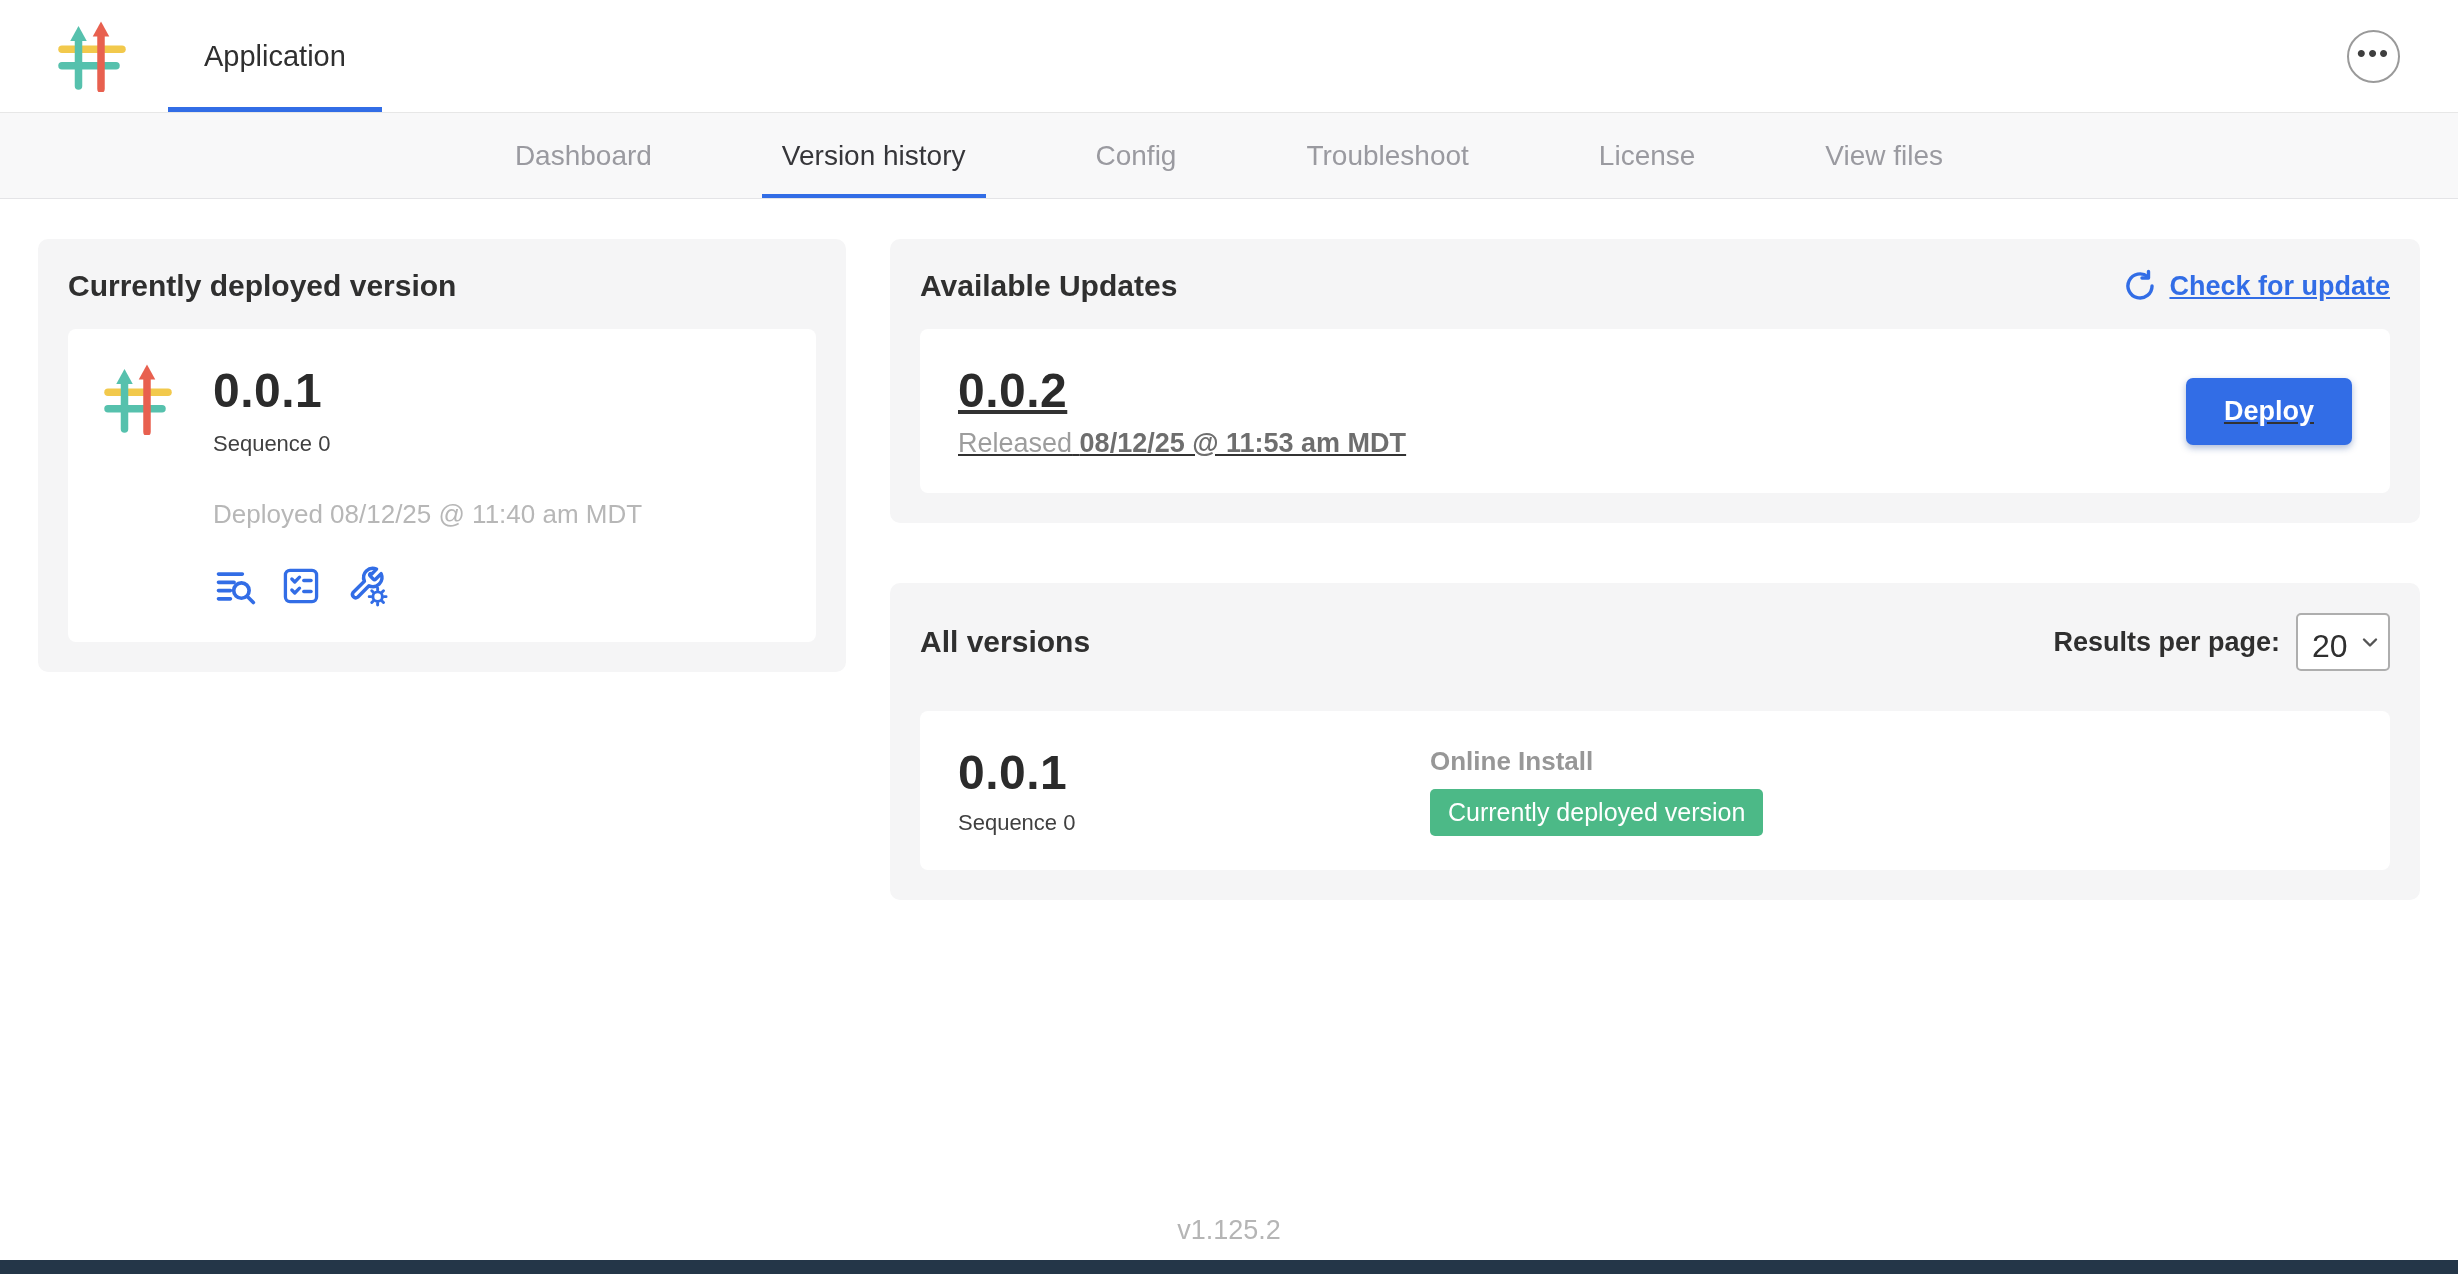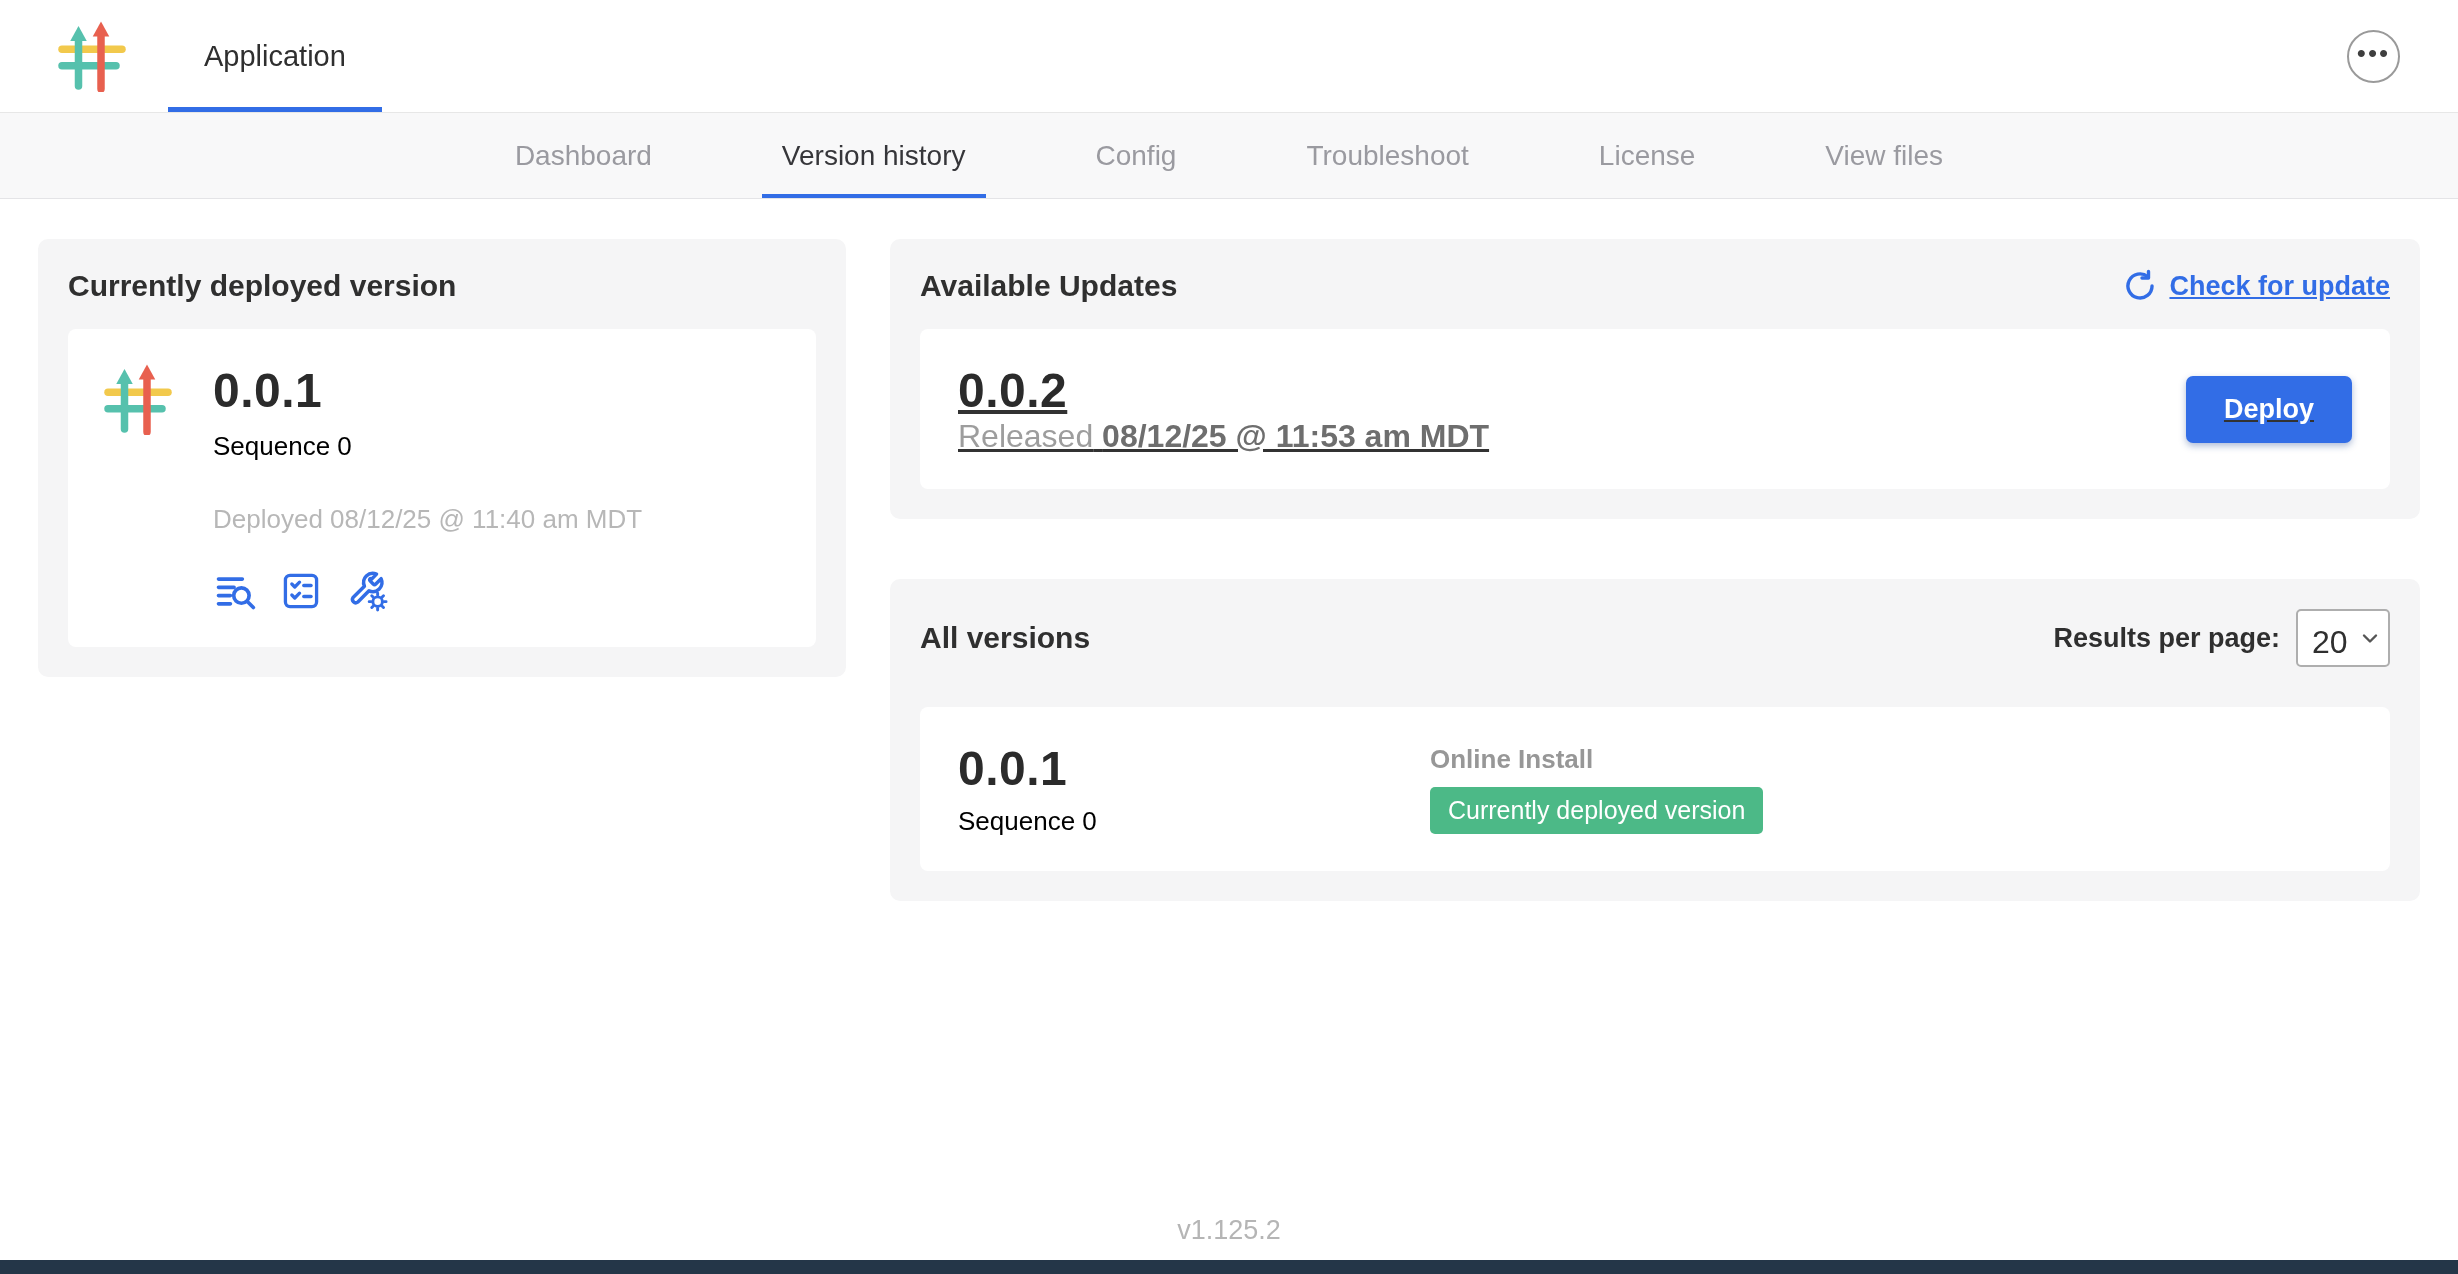--- a/index.html
+++ b/index.html
@@ -31,34 +31,34 @@
   .main { display:flex; align-items:flex-start; gap:44px; padding:40px 38px 0; }
   .card { background:#f5f5f6; border-radius:10px; padding:30px; }
   .card h2 { font-size:30px; font-weight:700; color:#2f2f2f; }
   .inner { background:#fff; border-radius:8px; }
 
   .left-card { width:808px; flex:none; }
   .left-card .inner { margin-top:26px; padding:34px; display:flex; }
   .applogo svg { width:72px; height:72px; }
   .dep-col { margin-left:39px; }
   .version-lg { font-size:48px; font-weight:700; color:#2b2b2b; letter-spacing:.5px; }
-  .sequence { margin-top:13px; font-size:26px; color:#000000; }
+  .sequence { margin-top:13px; font-size:22px; color:#404040; }
   .deployed { margin-top:42px; font-size:26px; color:#b7b7b7; }
   .icon-row { margin-top:34px; display:flex; gap:22px; }
   .icon-btn { width:44px; height:44px; color:var(--accent,#326de6); cursor:pointer; }
   .icon-btn svg { width:100%; height:100%; }
 
   .right-col { flex:1; display:flex; flex-direction:column; }
   .card-head { display:flex; align-items:center; justify-content:space-between; }
   .check-link { display:flex; align-items:center; gap:12px; color:var(--accent,#326de6);
                 font-size:27px; font-weight:700; text-decoration:underline; cursor:pointer; }
   .check-link svg { width:34px; height:34px; }
   .updates-card .inner { margin-top:26px; padding:34px 38px; display:flex; align-items:center;
                          justify-content:space-between;text-decoration:underline; }
-  .released { margin-top:0; font-size:32px; color:#9d9d9d; }
+  .released { margin-top:10px; font-size:27px; color:#9d9d9d; }
   .released b { color:#6e6e6e; font-weight:700; }
   .deploy-btn { background:var(--accent,#326de6); color:#fff; font-size:27px; font-weight:700;
                 border:none; border-radius:7px; padding:18px 38px; cursor:pointer;
                 box-shadow:0 3px 7px rgba(20,60,140,.35); font-family:inherit; }
 
   .versions-card { margin-top:60px; }
   .results { display:flex; align-items:center; gap:16px;margin-left:39px; }
   .results-label { font-size:27px; font-weight:600; color:#2f2f2f; }
   .select-wrap { position:relative; }
   .select-wrap select { appearance:none; -webkit-appearance:none; width:94px; height:58px;

